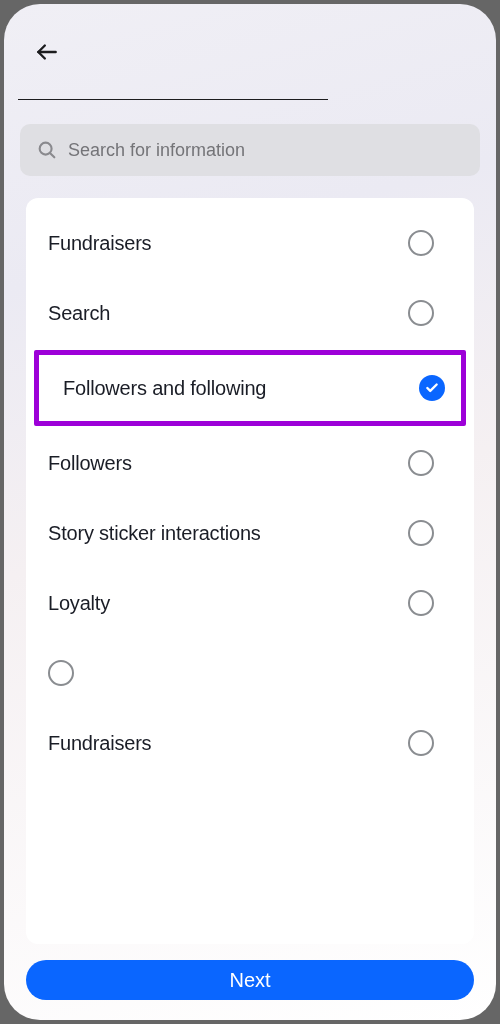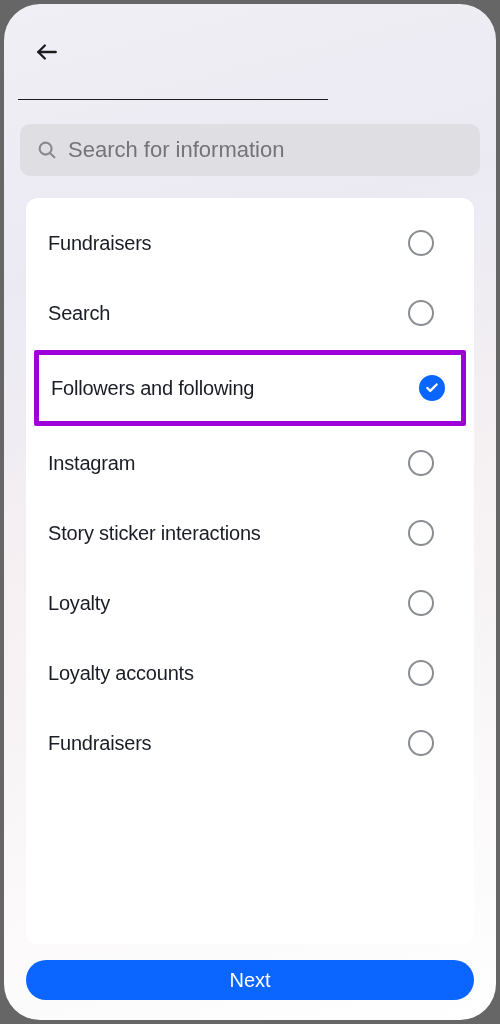--- a/index.html
+++ b/index.html
@@ -66,21 +66,21 @@
     }
     .search-icon {
       width: 22px;
       height: 22px;
       flex-shrink: 0;
     }
     .search-input {
       background: transparent;
       border: none;
       outline: none;
-      font-size: 22px;
+      font-size: 18px;
       color: #a16207;
       width: 100%;
     }
     .search-input::placeholder {
       color: #747478;
     }
     .list-container {
       flex: 1;
       background: #ffffff;
       border-radius: 12px;
@@ -92,21 +92,21 @@
     .list-item {
       display: flex;
       align-items: center;
       justify-content: space-between;
       padding: 22px 40px 22px 22px;
       cursor: pointer;
       position: relative;
     }
     .list-item.highlighted {
       margin: 2px 8px;
-      padding: 20px 16px 20px 12px;
+      padding: 20px 16px 20px 24px;
       border: 5px solid #9d00d8;
       border-radius: 2px;
     }
     .item-label {
       font-size: 20px;
       color: #1a1d26;
       font-weight: 400;
       letter-spacing: -0.2px;
     }
     .radio-circle {
@@ -182,37 +182,36 @@
     <div class="list-item highlighted">
       <span class="item-label">Followers and following</span>
       <span class="radio-checked">
         <svg width="14" height="14" viewBox="0 0 24 24" fill="none" stroke="#ffffff" stroke-width="4" stroke-linecap="round" stroke-linejoin="round">
           <polyline points="4 12 9 17 20 6"></polyline>
         </svg>
       </span>
     </div>
 
     <div class="list-item">
-      <span class="item-label">Instagram</span>
+      <span class="item-label">Followers</span>
       <span class="radio-circle"></span>
     </div>
 
     <div class="list-item">
       <span class="item-label">Story sticker interactions</span>
       <span class="radio-circle"></span>
     </div>
 
     <div class="list-item">
       <span class="item-label">Loyalty</span>
       <span class="radio-circle"></span>
     </div>
 
 
     <div class="list-item">
-      <span class="item-label">Loyalty accounts</span>
       <span class="radio-circle"></span>
     </div>
 
     <div class="list-item">
       <span class="item-label">Fundraisers</span>
       <span class="radio-circle"></span>
     </div>
 
   </div>
 

